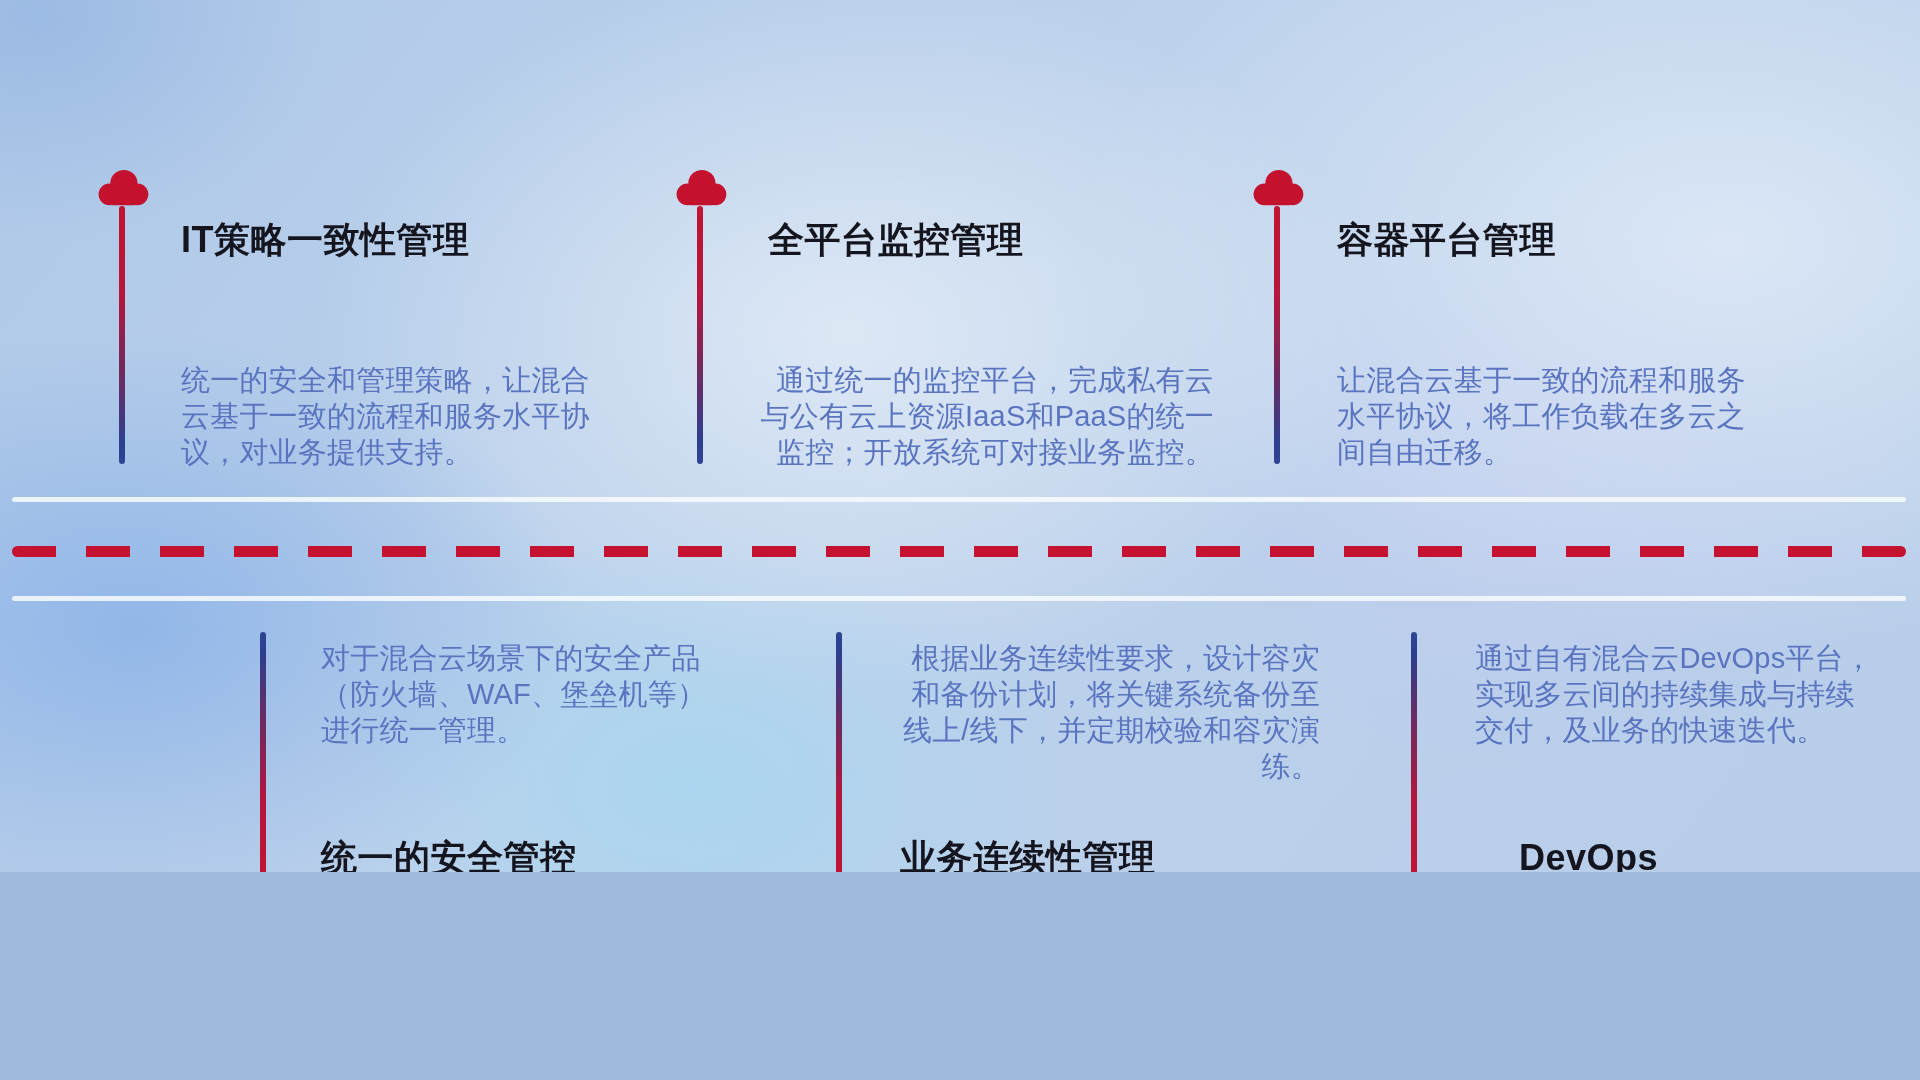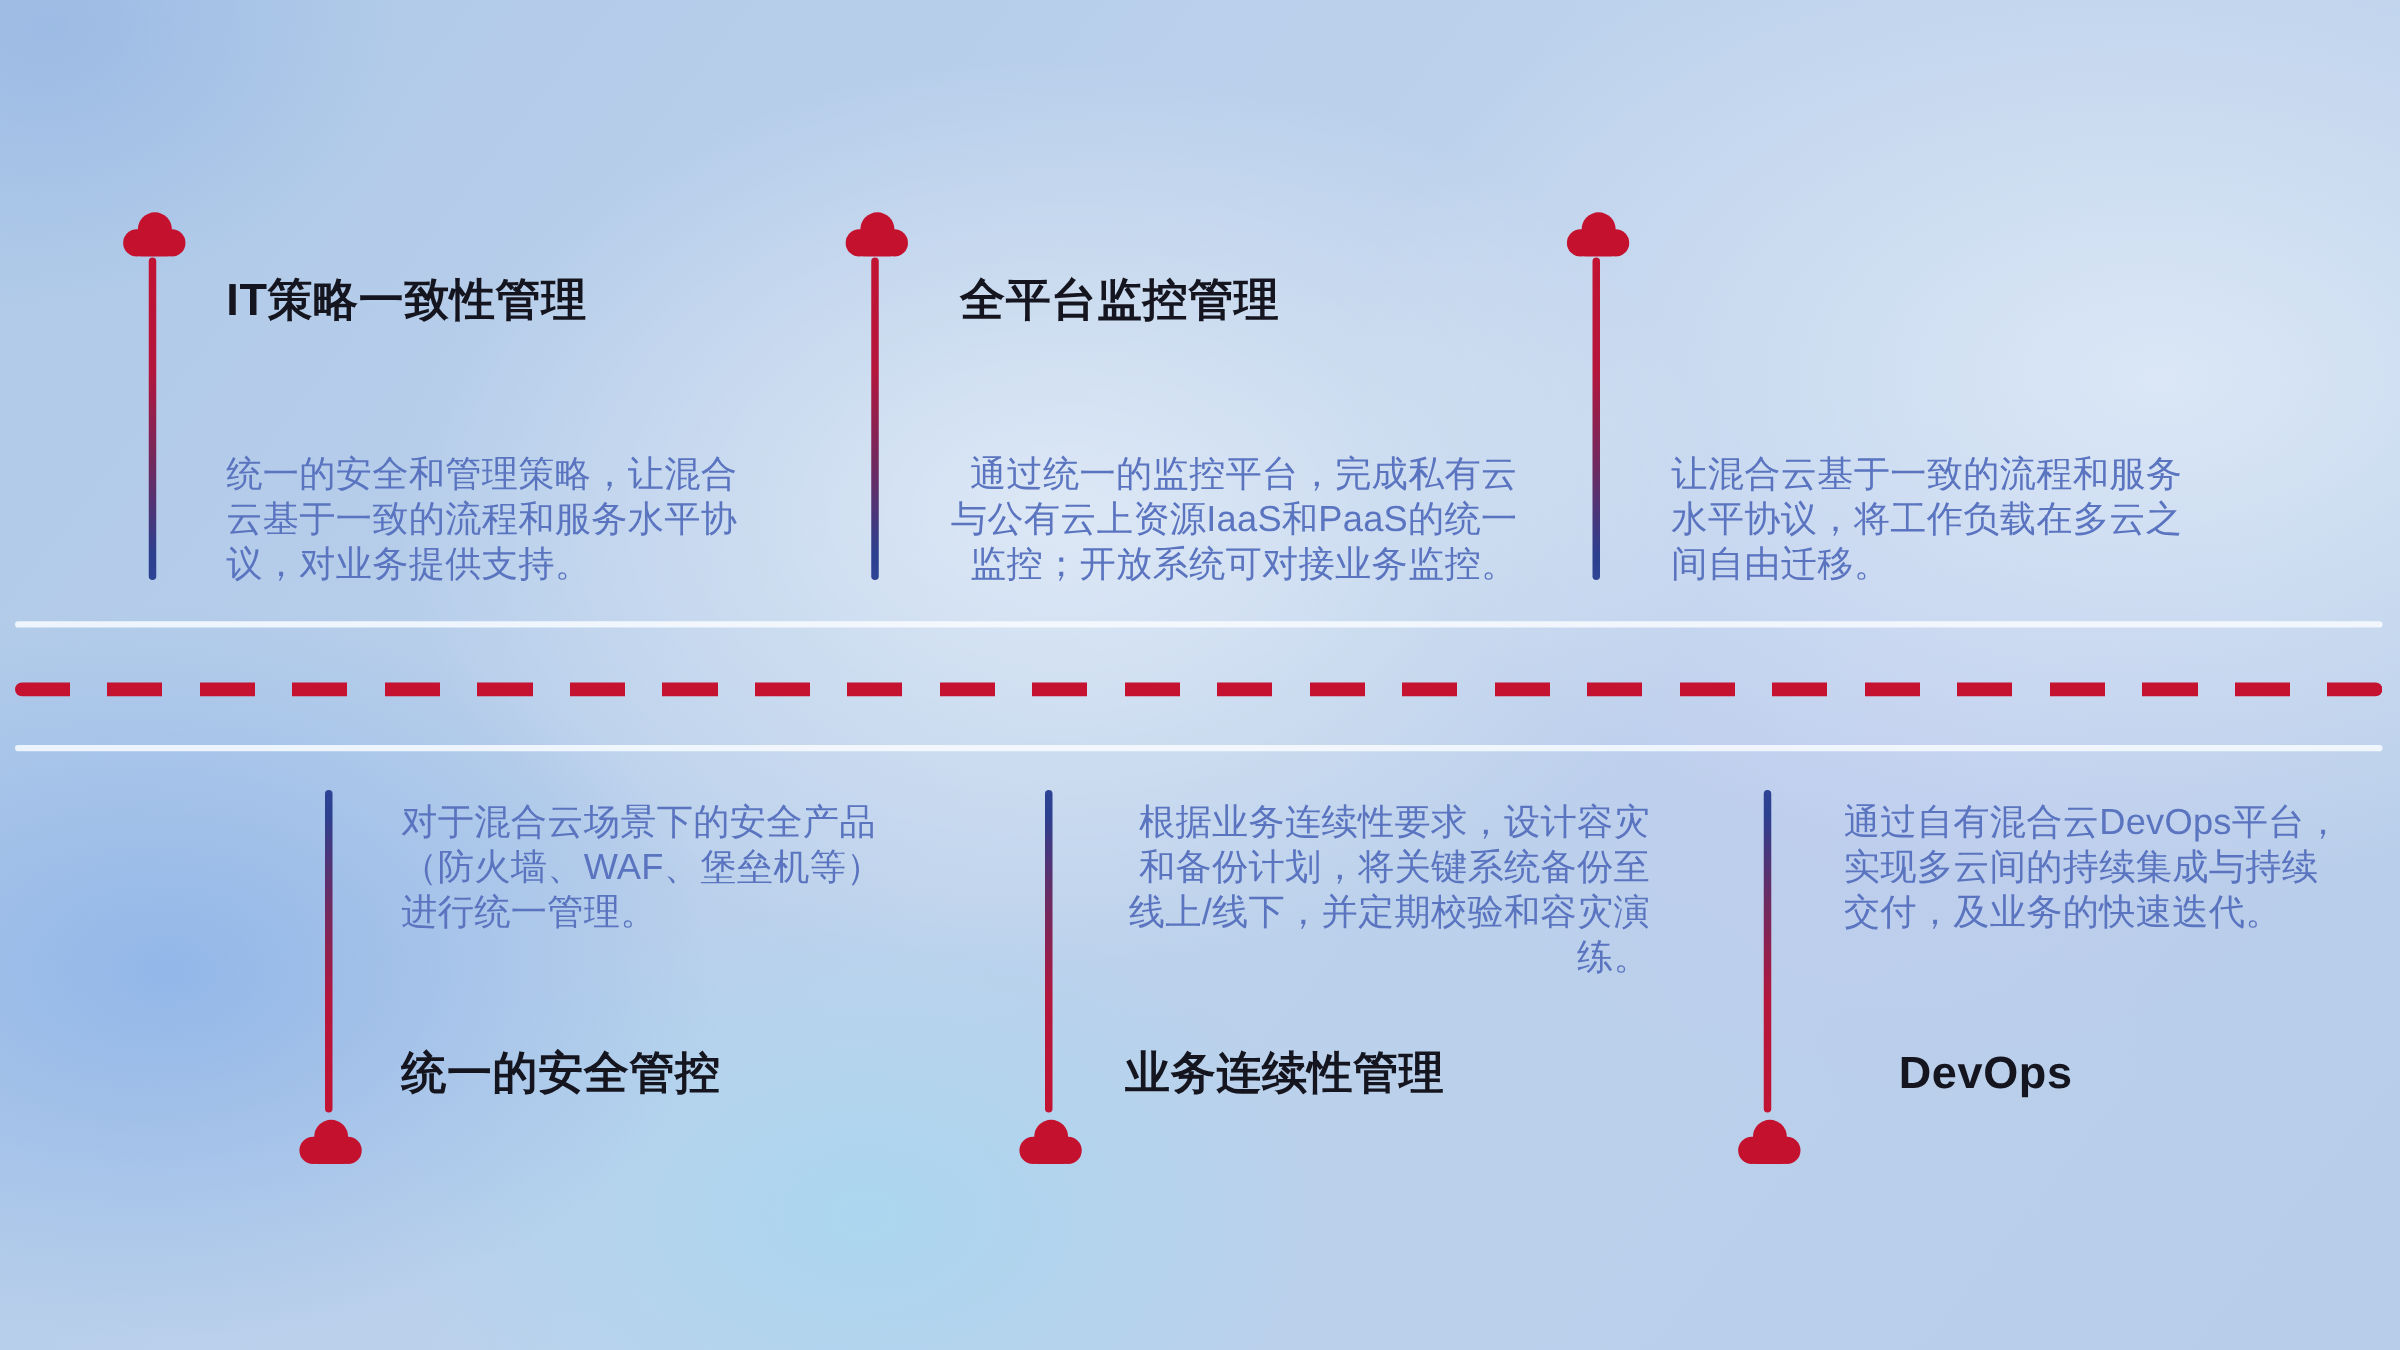--- a/index.html
+++ b/index.html
@@ -1,18 +1,18 @@
 <!DOCTYPE html>
 <html><head>
 <meta charset="utf-8">
 <style>
   html,body{margin:0;padding:0;background:#9fb9dd;}
   .canvas{
     position:relative;
-    width:1920px;height:1080px;
+    width:1920px;height:872px;
     overflow:hidden;
     font-family:"Liberation Sans","DejaVu Sans",sans-serif;
     background:
       radial-gradient(420px 320px at 2% 2%, rgba(140,175,225,0.55), rgba(140,175,225,0) 70%),
       radial-gradient(640px 420px at 7% 72%, rgba(110,160,230,0.50), rgba(110,160,230,0) 70%),
       radial-gradient(540px 360px at 36% 90%, rgba(150,218,242,0.45), rgba(150,218,242,0) 70%),
       radial-gradient(760px 520px at 44% 38%, rgba(255,255,255,0.50), rgba(255,255,255,0) 70%),
       radial-gradient(900px 560px at 90% 28%, rgba(240,246,253,0.60), rgba(240,246,253,0) 72%),
       radial-gradient(560px 420px at 80% 55%, rgba(198,204,242,0.45), rgba(198,204,242,0) 70%),
       linear-gradient(128deg, #afc9e8 0%, #bdd2ec 48%, #b7cde9 100%);
@@ -95,20 +95,21 @@
     <svg viewBox="0 0 64 44" aria-hidden="true">
         <g fill="#c4122e">
           <circle cx="17" cy="29" r="12"></circle>
           <circle cx="33" cy="17" r="15"></circle>
           <circle cx="48" cy="29" r="12"></circle>
           <rect x="15" y="27" width="35" height="14" rx="6"></rect>
         </g>
       </svg>
   </div>
   <div class="stem down c3-stem"></div>
+  <h2 class="title c3-title">容器平台管理</h2>
   <p class="desc c3-desc">让混合云基于一致的流程和服务水平协议，将工作负载在多云之间自由迁移。</p>
 
   <div class="line-solid divider-top"></div>
   <div class="line-dashed"></div>
   <div class="line-solid divider-bottom"></div>
 
   <div class="stem up c4-stem"></div>
   <div class="cloud c4-cloud">
     <svg viewBox="0 0 64 44" aria-hidden="true">
         <g fill="#c4122e">

